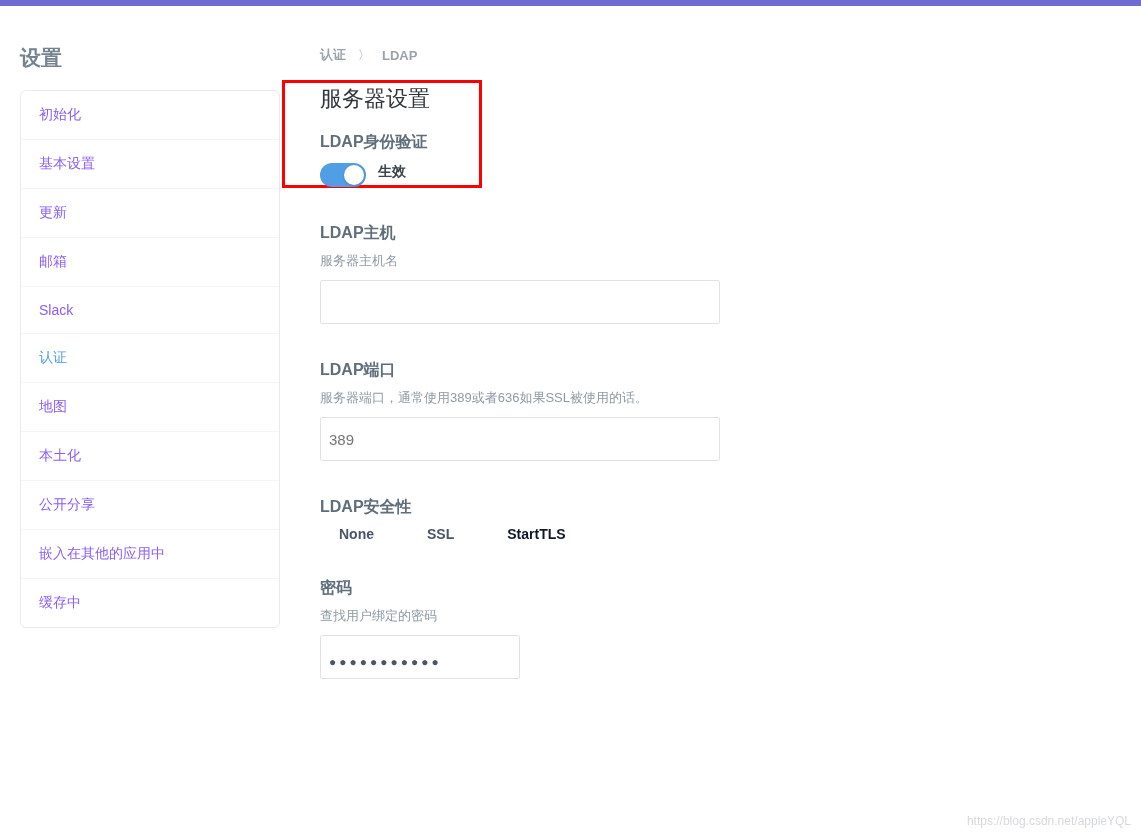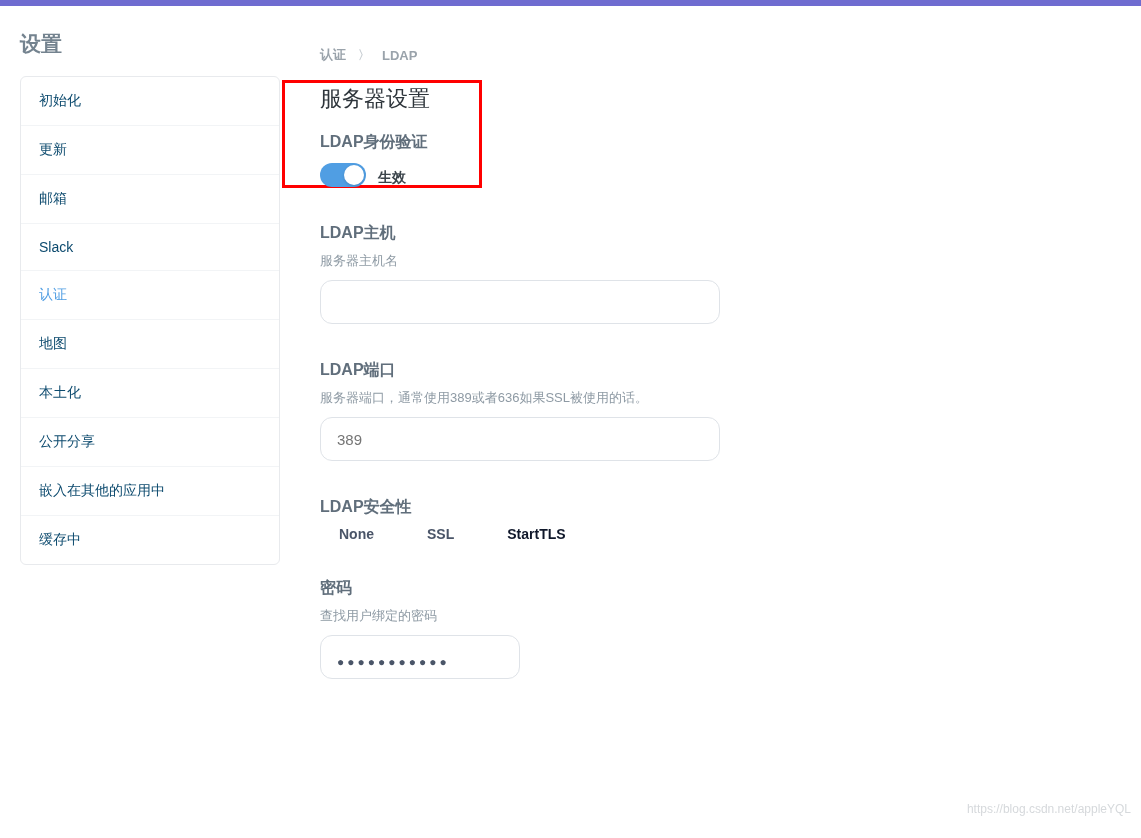--- a/index.html
+++ b/index.html
@@ -13,36 +13,36 @@
     height: 6px;
     background: #6f6cd0;
     width: 100%;
   }
   .page {
     display: flex;
     padding: 0 0 30px 0;
   }
   .left {
     flex: 0 0 300px;
-    padding: 24px 20px 0 20px;
+    padding: 38px 20px 0 20px;
   }
   .page-title {
     font-size: 21px;
     font-weight: 700;
     color: #74838f;
     margin-bottom: 18px;
   }
   .side-menu {
     border: 1px solid #e8eaed;
     border-radius: 6px;
     overflow: hidden;
   }
   .side-item {
     padding: 15px 18px;
-    color: #0c4a6e;
+    color: #8b5cf6;
     cursor: pointer;
     border-bottom: 1px solid #f2f4f6;
     font-size: 14px;
   }
   .side-item:last-child { border-bottom: none; }
   .side-item.active {
     color: #509ee3;
     background: #fff;
     border-left: 0;
     position: relative;
@@ -85,38 +85,38 @@
   }
   .field-desc {
     font-size: 13px;
     color: #8e9aa4;
     margin-bottom: 10px;
   }
   .text-input {
     width: 400px;
     height: 44px;
     border: 1px solid #dfe3e8;
-    border-radius: 12px;
-    padding: 0 16px;
+    border-radius: 2px;
+    padding: 0 8px;
     font-size: 15px;
     color: #2e353b;
     outline: none;
   }
   .text-input.narrow { width: 200px; }
   .text-input.redacted {
     display: flex;
     align-items: center;
     color: #4a5568;
     padding-top: 10px;
     font-size: 15px;
     background: #fff;
   }
   .toggle-row {
     display: flex;
-    align-items: flex-end;
+    align-items: flex-start;
     gap: 12px;
     margin-top: 10px;
   }
   .toggle {
     width: 46px;
     height: 24px;
     background: #509ee3;
     border-radius: 12px;
     position: relative;
     cursor: pointer;
@@ -148,36 +148,37 @@
     border: 3px solid #ff0000;
     pointer-events: none;
   }
   .rel { position: relative; }
   .pw-dots {
     letter-spacing: 3px;
     font-size: 12px;
   }
   .watermark {
     position: fixed;
-    bottom: 22px;
+    bottom: 10px;
     right: 10px;
     font-size: 12px;
     color: #d6d9dc;
   }
 </style>
 </head>
 <body>
 
 <div class="topbar"></div>
 
 <div class="page">
   <div class="left">
     <div class="page-title">设置</div>
     <div class="side-menu">
       <div class="side-item">初始化</div>
+      <div class="side-item">基本设置</div>
       <div class="side-item">更新</div>
       <div class="side-item">邮箱</div>
       <div class="side-item">Slack</div>
       <div class="side-item active">认证</div>
       <div class="side-item">地图</div>
       <div class="side-item">本土化</div>
       <div class="side-item">公开分享</div>
       <div class="side-item">嵌入在其他的应用中</div>
       <div class="side-item">缓存中</div>
     </div>

